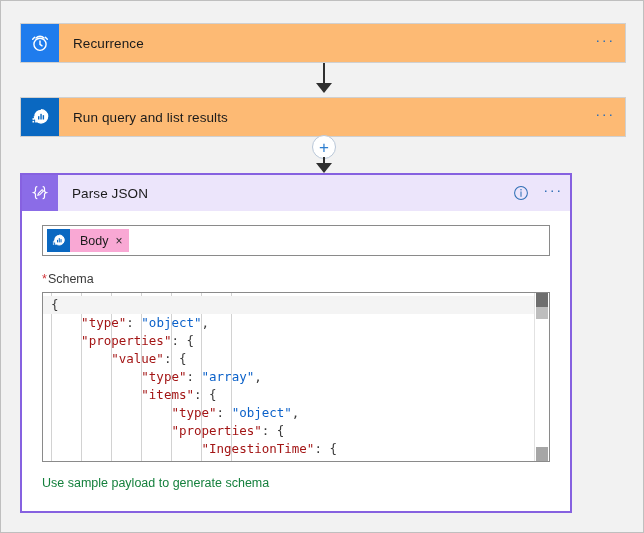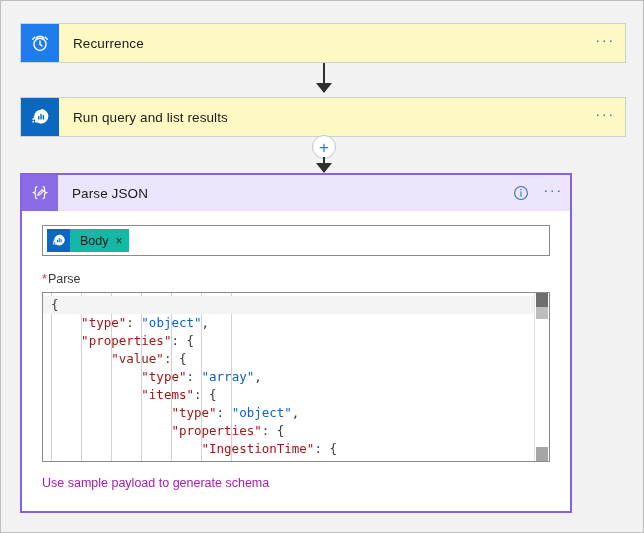--- a/index.html
+++ b/index.html
@@ -20,21 +20,21 @@
     overflow: hidden;
   }
 
   
   .action-card {
     position: absolute;
     display: flex;
     align-items: stretch;
     border: 1px solid #d0d0d0;
     box-sizing: border-box;
-    background: #fef9c3;
+    background: #fdba74;
   }
   .card-icon {
     width: 38px;
     min-width: 38px;
     display: flex;
     align-items: center;
     justify-content: center;
     color: #ffffff;
   }
   .card-title {
@@ -173,21 +173,21 @@
     background: #ffffff;
     display: flex;
     align-items: center;
     padding: 0 4px;
     box-sizing: border-box;
   }
   .token-chip {
     display: inline-flex;
     align-items: center;
     height: 23px;
-    background: #14b8a6;
+    background: #f9a8d4;
     padding-right: 6px;
   }
   .token-icon {
     width: 23px;
     height: 23px;
     background: #0a68c1;
     display: flex;
     align-items: center;
     justify-content: center;
     color: #ffffff;
@@ -280,21 +280,21 @@
     bottom: 0;
     width: 12px;
     height: 14px;
     background: #a6a6a6;
   }
 
   #sample-link {
     display: inline-block;
     margin-top: 14px;
     font-size: 12.5px;
-    color: #a21caf;
+    color: #15803d;
     text-decoration: none;
     cursor: pointer;
   }
 </style>
 </head>
 <body>
 
 <div id="screen">
 
   <div class="action-card" id="card-recurrence">
@@ -377,21 +377,21 @@
               </svg>
             </span>
             <span class="token-label">Body</span>
             <span class="token-close">×</span>
           </span>
         </div>
       </div>
 
       
       <div class="field-label" id="schema-label">
-        <span class="req-star">*</span><span>Parse</span>
+        <span class="req-star">*</span><span>Schema</span>
       </div>
 
       
       <div id="schema-editor">
         <div id="code-area">
           <div class="guides" id="indent-guides">
               <div class="guide" style="left: 8px;"></div>
               <div class="guide" style="left: 38.08px;"></div>
               <div class="guide" style="left: 68.16px;"></div>
               <div class="guide" style="left: 98.24px;"></div>

